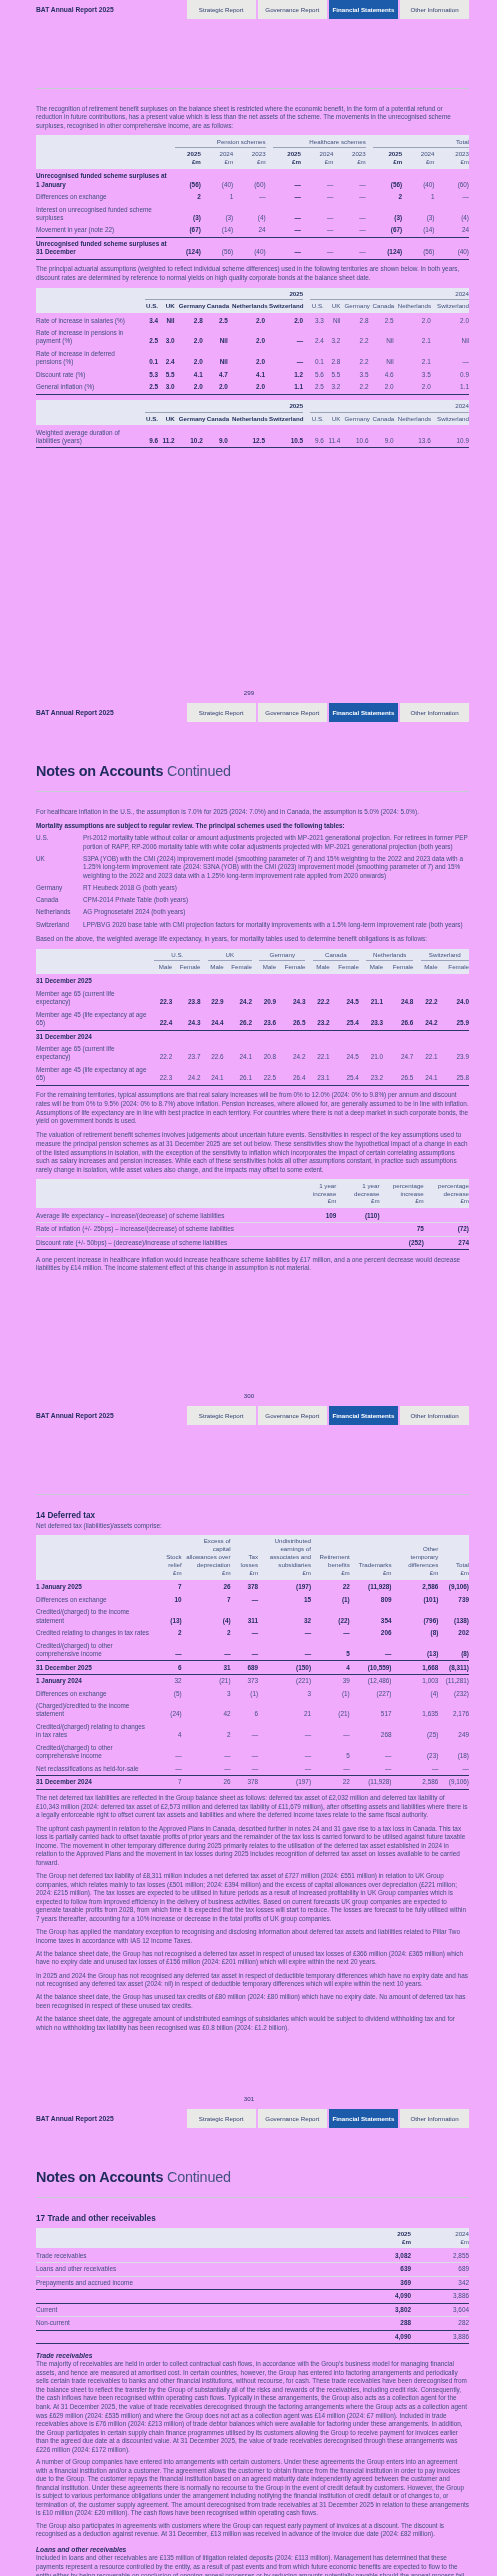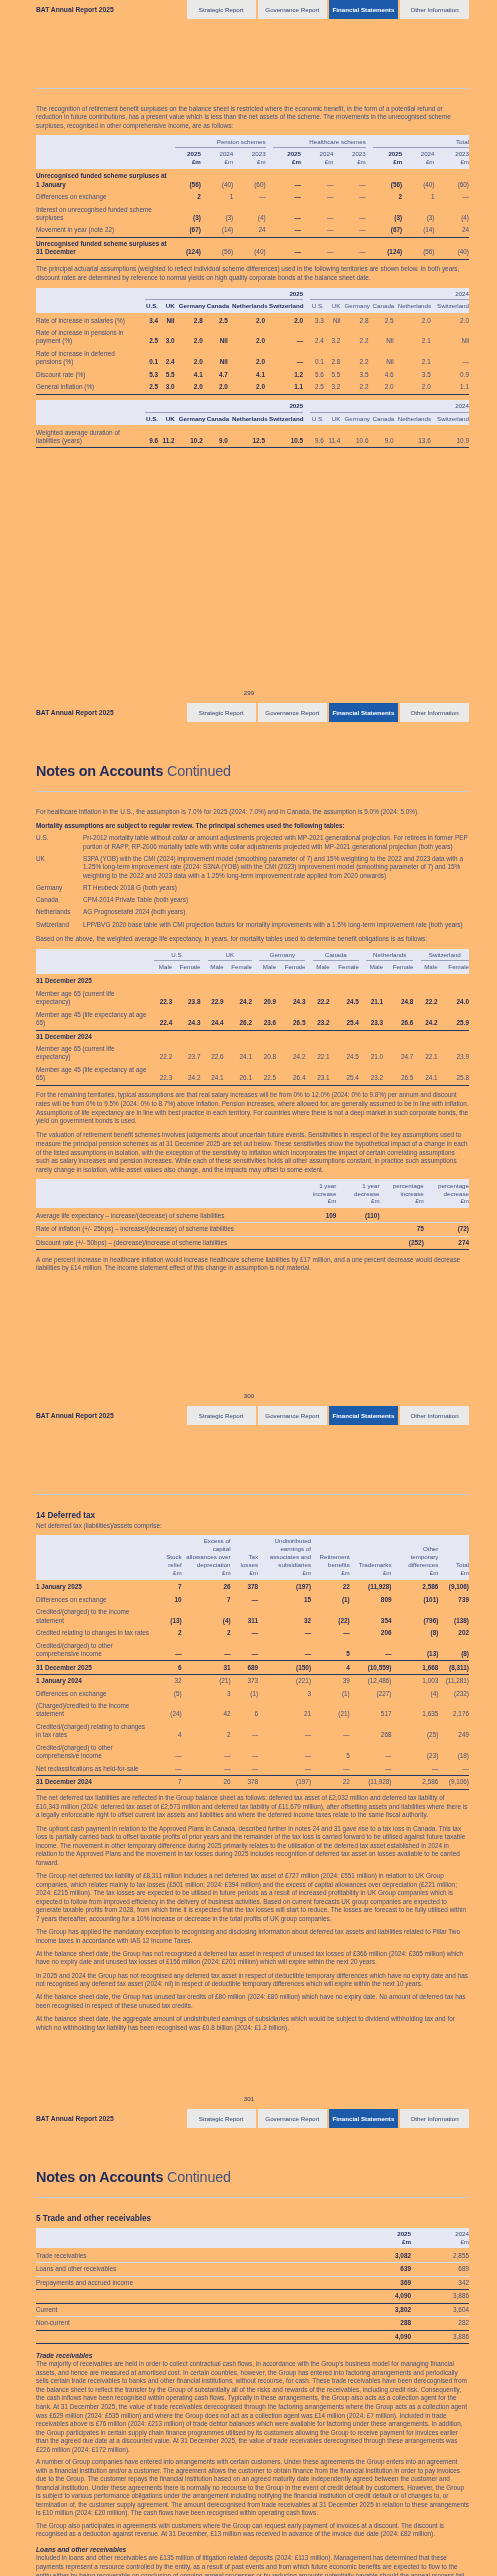--- a/index.html
+++ b/index.html
@@ -9,21 +9,21 @@
     --rule-light:#c6cbd8;
     --grp-line:#9aa2bc;
     --navy-line:#2a3766;
     --hairline:#d9dce6;
     --tab-blue:#1c5baa;
     --tab-gray:#e9e9e7;
   }
   *{box-sizing:border-box;}
   body{margin:0;background:#ffffff;font-family:"Liberation Sans",sans-serif;color:var(--ink);}
   .sheet{width:498px;margin:0 auto;background:#fff;}
-  .page{width:498px;height:703px;padding:0 29px 0 36px;position:relative;overflow:hidden;background:#fdba74;}
+  .page{width:498px;height:703px;padding:0 29px 0 36px;position:relative;overflow:hidden;background:#f0abfc;}
   
   .hd{height:19px;display:flex;justify-content:space-between;align-items:center;}
   .rpt{font-size:6.7px;font-weight:bold;color:var(--navy);}
   .tabs{display:flex;gap:2.1px;height:19px;}
   .tab{width:69px;display:flex;align-items:center;justify-content:center;font-size:6.2px;
        background:var(--tab-gray);color:#2e3c6e;cursor:pointer;}
   .tab.active{background:var(--tab-blue);color:#fff;font-weight:bold;}
   .titleblock{height:69px;display:flex;align-items:flex-end;}
   h1{font-size:14.4px;margin:0 0 12.4px 0;color:var(--navy);font-weight:bold;letter-spacing:-0.2px;}
   h1 .cont{font-weight:normal;color:#44537f;}
@@ -819,21 +819,21 @@
           <div class="tab">Governance Report</div>
           <div class="tab active">Financial Statements</div>
           <div class="tab">Other Information</div>
         </div>
     </div>
     <div class="titleblock">
       <h1><span>Notes on Accounts</span><span class="cont"> Continued</span></h1>
     </div>
     <hr>
     <div class="content">
-      <h2>5 Trade and other receivables</h2>
+      <h2>17 Trade and other receivables</h2>
       <table class="fin">
           <colgroup>
             <col style="width: 318px;">
             <col style="width: 57px;">
             <col style="width: 58px;">
           </colgroup>
           <thead>
             <tr>
               <th class="lbl"><span>&nbsp;</span></th>
               <th class="b"><span>2025

